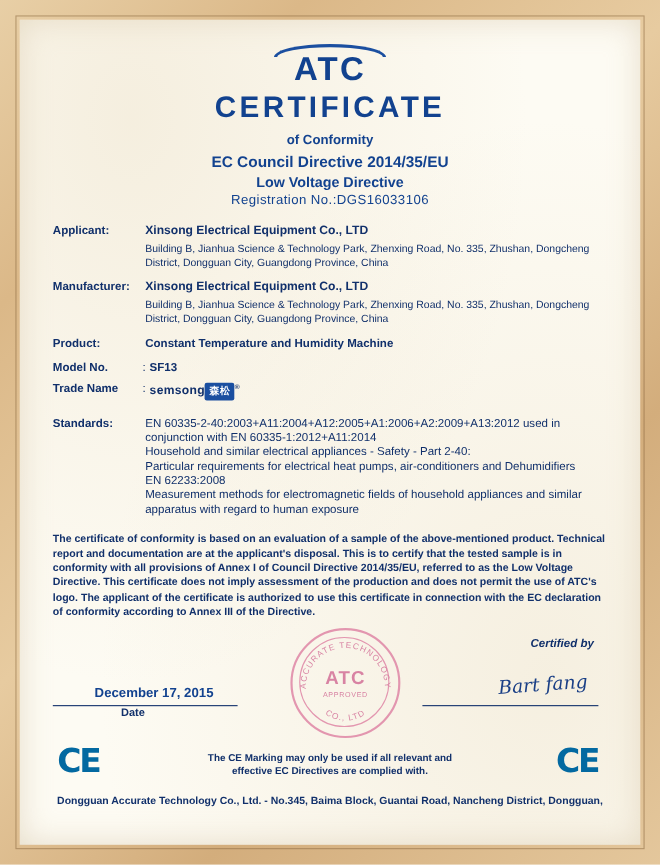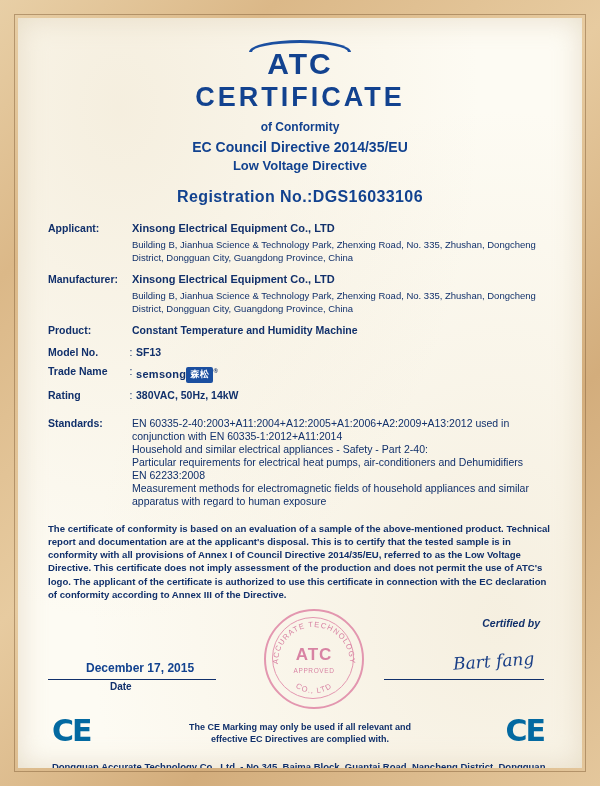--- a/index.html
+++ b/index.html
@@ -107,24 +107,24 @@
   }
   .lv-directive {
     text-align: center;
     font-size: 13px;
     font-weight: bold;
     color: #12428f;
     margin-top: 3px;
   }
   .reg-no {
     text-align: center;
-    font-size: 16px;
-    font-weight: bold;
-    color: #12428f;
-    margin-top: 15px;
+    font-size: 12px;
+    font-weight: normal;
+    color: #12428f;
+    margin-top: 1px;
     letter-spacing: 0.4px;
   }
 
   
   .fields {
     margin-top: 16px;
     font-size: 10px;
     color: #11306b;
   }
   .row {
@@ -399,25 +399,20 @@
                 <td class="c">:</td>
                 <td class="v">SF13</td>
               </tr>
               <tr>
                 <td class="k">Trade Name</td>
                 <td class="c">:</td>
                 <td class="v">
                   <span class="brandtext">semsong</span><span class="brandbox">森松</span><span class="reg-mark">®</span>
                 </td>
               </tr>
-              <tr>
-                <td class="k">Rating</td>
-                <td class="c">:</td>
-                <td class="v">380VAC, 50Hz, 14kW</td>
-              </tr>
             </tbody>
               </table>
           </div>
         </div>
 
         <div class="row">
           <div class="lbl">Standards:</div>
           <div class="val standards-val">
             <div>EN 60335-2-40:2003+A11:2004+A12:2005+A1:2006+A2:2009+A13:2012 used in</div>
             <div>conjunction with EN 60335-1:2012+A11:2014</div>

